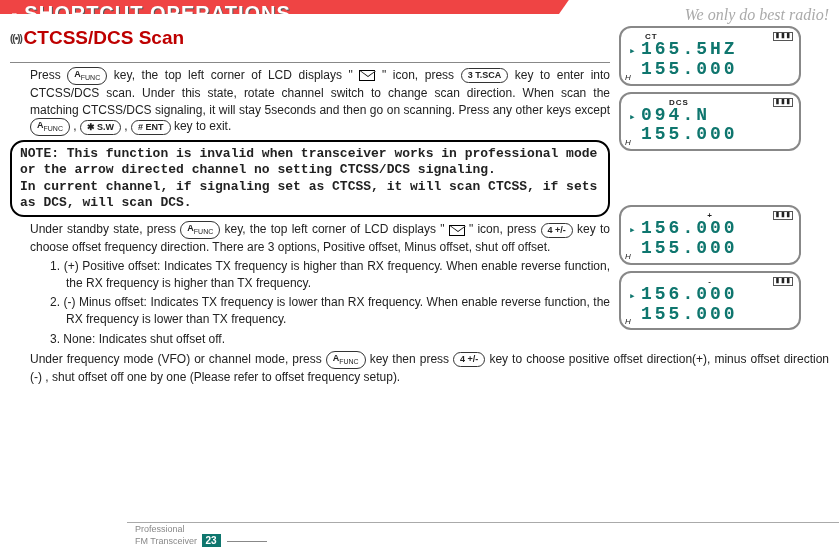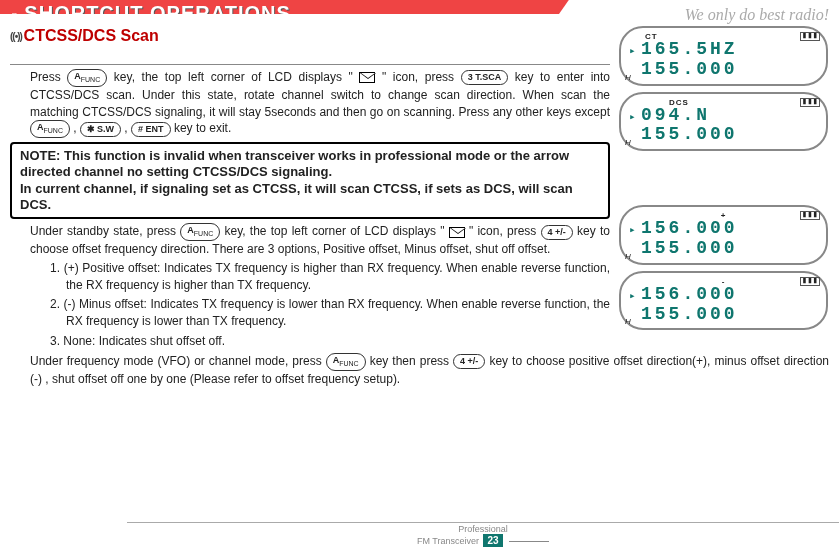--- a/index.html
+++ b/index.html
@@ -61,25 +61,25 @@
     width: 600px;
     float: left;
   }
   .right-col {
     width: 210px;
     float: right;
     padding-top: 4px;
   }
   .section-heading {
     color: #be0000;
-    font-size: 16px;
+    font-size: 19px;
     font-weight: bold;
     border-bottom: 1px solid #888;
     margin: 5px 0 4px 0;
-    padding-bottom: 19px;
+    padding-bottom: 13px;
   }
   .section-heading::before {
     content: "((•)) ";
     font-size: 10px;
     color: #444;
     letter-spacing: -1px;
     vertical-align: middle;
   }
   p.body-text {
     text-align: justify;
@@ -120,49 +120,49 @@
   .envelope-icon::after {
     content: "";
     position: absolute;
     top: 0; left: 1px;
     border-left: 7px solid transparent;
     border-right: 7px solid transparent;
     border-top: 5px solid #fff;
   }
   .note-box {
     border: 2px solid #000;
-    border-radius: 4px;
+    border-radius: 14px;
     padding: 4px 8px;
     margin: 4px 0;
-    font-family: Liberation Sans, sans-serif;
+    font-family: Liberation Mono, monospace;
     font-size: 13px;
     line-height: 1.25;
   }
   .note-box b { font-weight: bold; }
   ol.offset-list {
     padding-left: 20px;
     margin-left: 20px;
   }
   ol.offset-list li {
     text-align: justify;
     line-height: 1.4;
     margin-bottom: 3px;
     text-indent: -16px;
     padding-left: 16px;
     list-style: none;
   }
   .lcd {
     border: 2px solid #888;
-    border-radius: 24px;
+    border-radius: 12px;
     padding: 4px 8px;
     margin-bottom: 6px;
     position: relative;
     font-family: "Courier New", monospace;
     background: #fff;
-    width: 209px;
+    width: 182px;
   }
   .lcd .batt {
     position: absolute;
     right: 6px;
     top: 4px;
     font-size: 9px;
     border: 1px solid #555;
     padding: 0 1px;
     line-height: 7px;
   }
@@ -196,21 +196,21 @@
     font-size: 8px;
     font-style: italic;
     font-family: sans-serif;
   }
   .footer {
     position: absolute;
     bottom: 0;
     right: 0;
     width: 712px;
     border-top: 1px solid #aaa;
-    text-align: center;
+    text-align: left;
     font-size: 9px;
     color: #888;
     padding: 1px 8px;
   }
   .footer .pagenum {
     display: inline-block;
     background: #0f766e;
     color: #fff;
     font-weight: bold;
     padding: 1px 4px;

